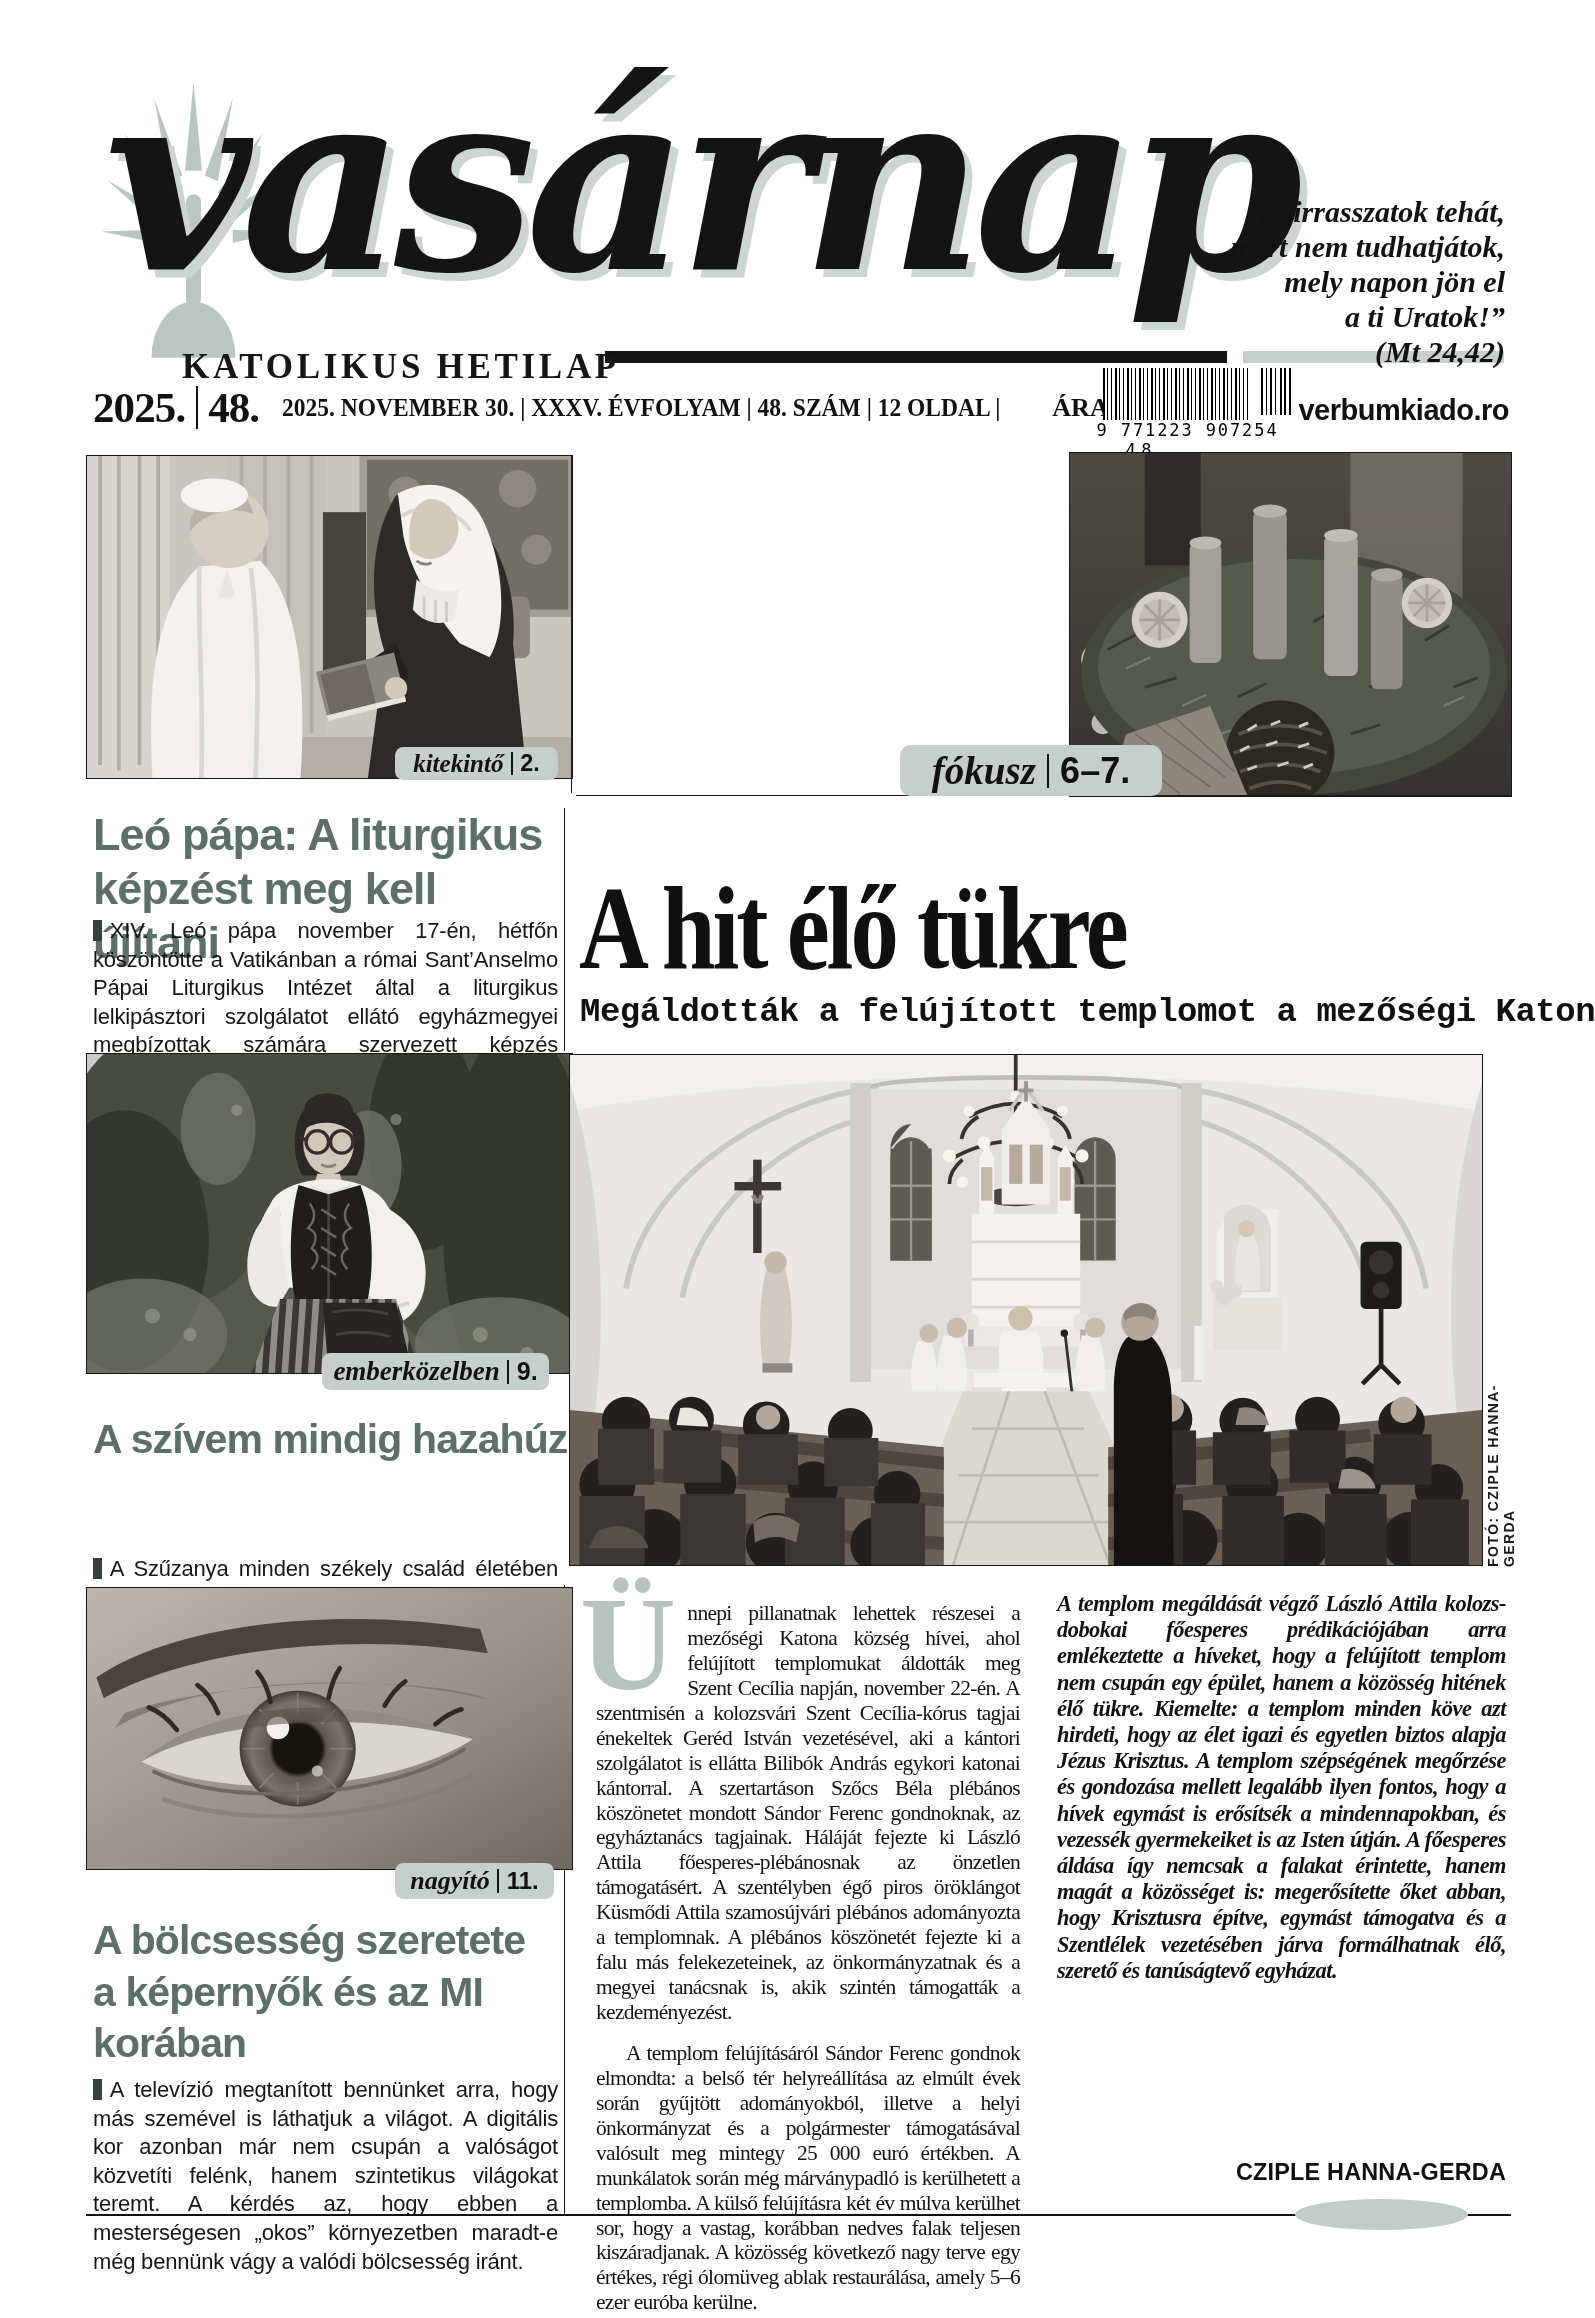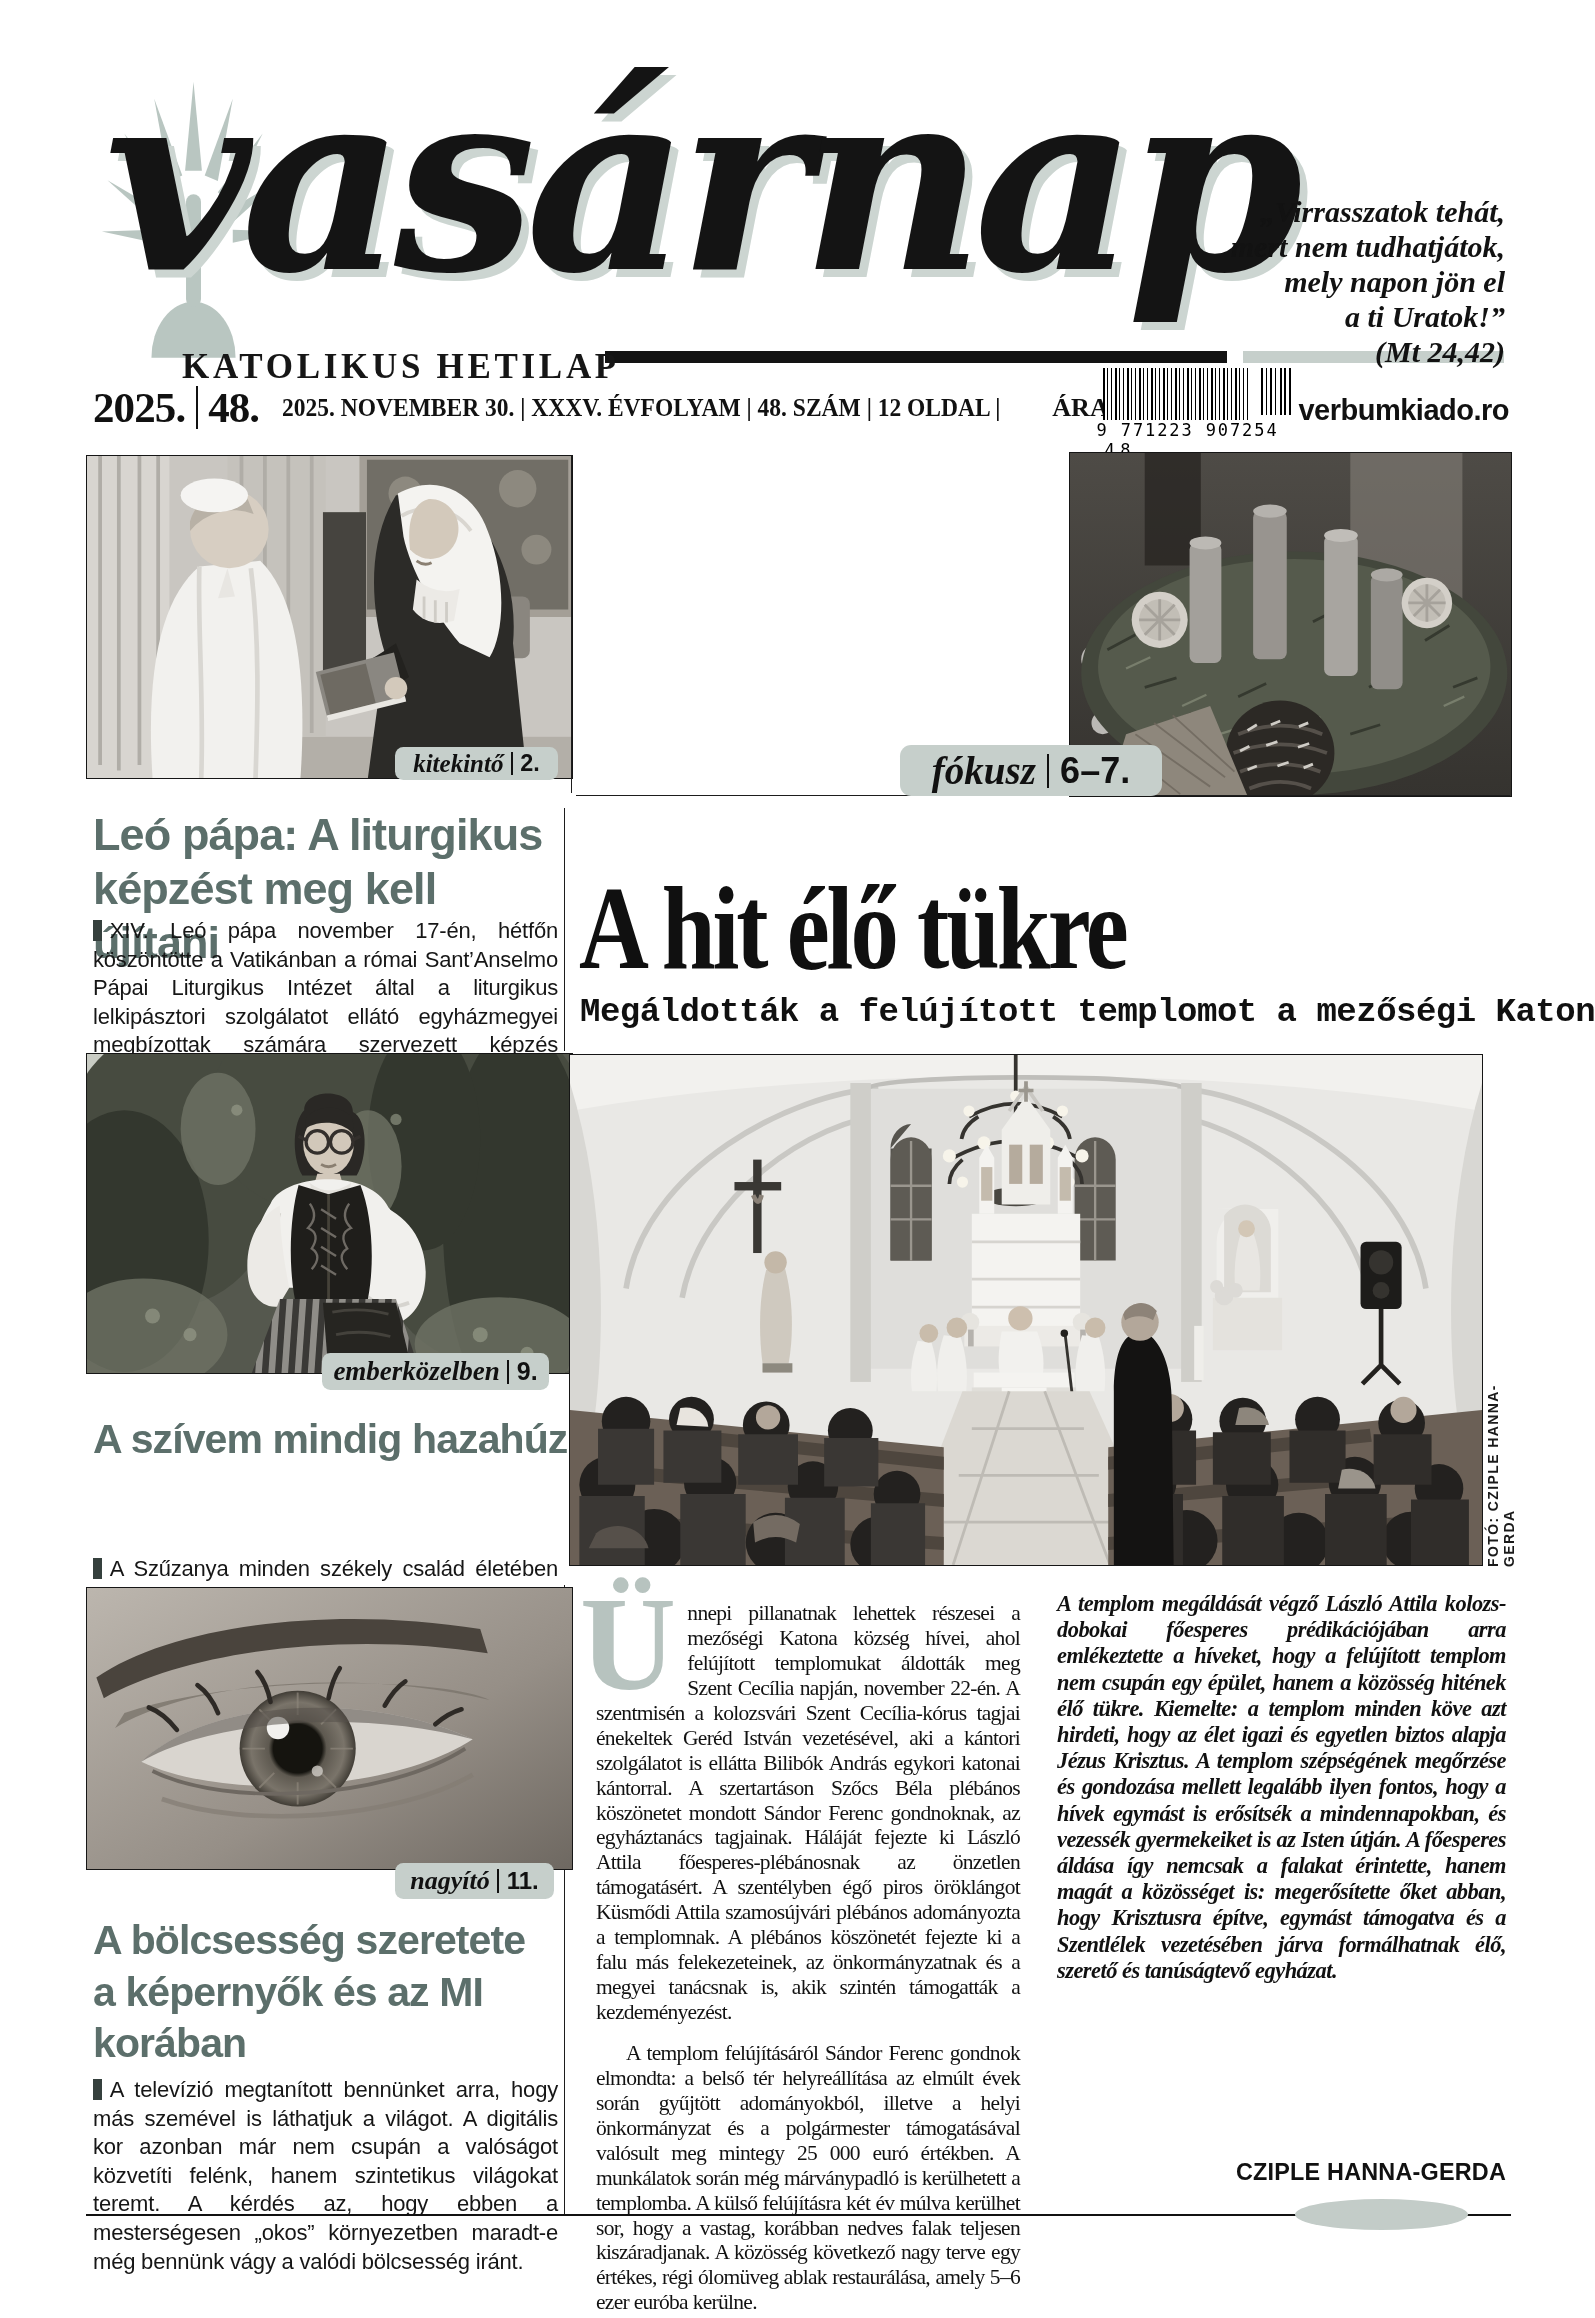--- a/index.html
+++ b/index.html
@@ -46,21 +46,21 @@
     background:repeating-linear-gradient(90deg,#000 0 1.9px,#fff 1.9px 3.7px,#000 3.7px 5.1px,#fff 5.1px 8px,#000 8px 9px,#fff 9px 12px);
   }
   #barcode .bars-addon{
     position:absolute;left:158px;top:0;width:30px;height:47px;
     background:repeating-linear-gradient(90deg,#000 0 1.9px,#fff 1.9px 4.7px,#000 4.7px 6px,#fff 6px 9.3px);
   }
   #barcode .digits{
     position:absolute;left:-6.5px;top:52px;width:206px;
     font-family:"DejaVu Sans Mono",monospace;font-size:17px;letter-spacing:1.9px;color:#000;
   }
-  #barcode .digits .addon-num{margin-left:8px;letter-spacing:5.6px;}
+  #barcode .digits .addon-num{margin-left:29px;letter-spacing:5.6px;}
   
   .photo{position:absolute;border:1.9px solid #161616;overflow:hidden;background:#777;}
   .photo svg{display:block;width:100%;height:100%;}
   
   .tag{
     position:absolute;background:#c6cfcb;border-radius:8.4px;z-index:5;
     display:flex;align-items:center;justify-content:center;white-space:nowrap;
   }
   .tag .lbl{font-family:"Liberation Serif",serif;font-weight:bold;font-style:italic;color:#111;}
   .tag .sep{display:inline-block;width:1.9px;background:#111;align-self:center;}

